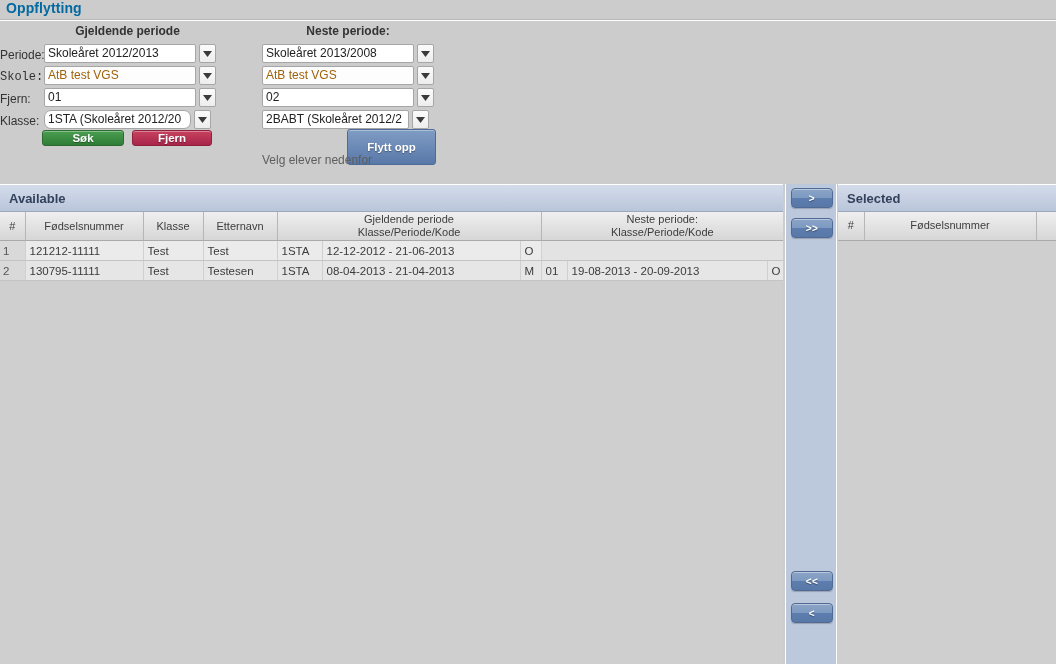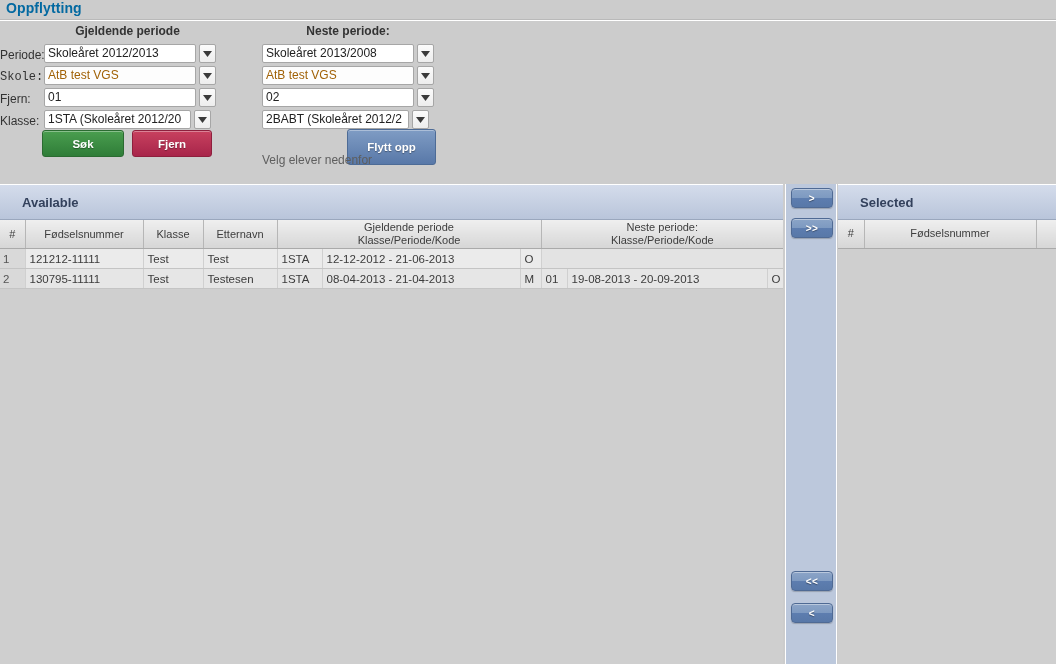--- a/index.html
+++ b/index.html
@@ -63,21 +63,21 @@
     border: 1px solid #a6a6a6;
     border-radius: 2px;
     background: linear-gradient(#fbfbfb, #ededed);
     display: flex; align-items: center; justify-content: center;
   }
   .f-arrow svg { display: block; }
 
   
   .btn {
     position: absolute;
-    height: 27px;
+    height: 16px;
     border-radius: 3px;
     border: 1px solid rgba(0,0,0,0.25);
     color: #fff;
     font-size: 11.5px;
     font-weight: bold;
     display: flex; align-items: center; justify-content: center;
     text-shadow: 0 1px 1px rgba(0,0,0,0.35);
     box-shadow: inset 0 1px 0 rgba(255,255,255,0.35);
     cursor: pointer;
   }
@@ -87,26 +87,26 @@
 
   .hint {
     position: absolute; left: 262px; top: 153px;
     font-size: 12px; color: #5e5e5e;
   }
 
   
   .panel { position: absolute; background: #ffffff; }
 
   .panel-head {
-    height: 36px;
+    height: 28px;
     background: linear-gradient(#d4dceb, #b9c5da);
     border-top: 1px solid #ffffff;
     border-bottom: 1px solid #9aa7bd;
     display: flex; align-items: center;
-    padding-left: 22px;
+    padding-left: 9px;
     font-size: 13px; font-weight: bold; color: #33415c;
   }
 
   table.grid { width: 100%; border-collapse: collapse; table-layout: fixed; }
   table.grid th {
     background: linear-gradient(#efefef, #d6d6d6);
     border-right: 1px solid #b6b6b6;
     border-bottom: 1px solid #aaaaaa;
     font-size: 11px;
     font-weight: normal;
@@ -195,21 +195,21 @@
     <div class="f-field" style="left:44px; top:66px;">
       <div class="f-input" style="width:152px;">01</div>
       <div class="f-arrow">
         <svg width="9" height="6" viewBox="0 0 9 6">
             <polygon points="0,0 9,0 4.5,6" fill="#3a3a3a"></polygon>
           </svg>
       </div>
     </div>
 
     <div class="f-field" style="left:44px; top:88px;">
-      <div class="f-input" style="width:147px;">1STA (Skoleåret 2012/20</div>
+      <div class="f-input" style="width:147px;border-radius:7px;">1STA (Skoleåret 2012/20</div>
       <div class="f-arrow">
         <svg width="9" height="6" viewBox="0 0 9 6">
             <polygon points="0,0 9,0 4.5,6" fill="#3a3a3a"></polygon>
           </svg>
       </div>
     </div>
 
     <div class="f-field" style="left:262px; top:22px;">
       <div class="f-input" style="width:152px;">Skoleåret 2013/2008</div>
       <div class="f-arrow">

